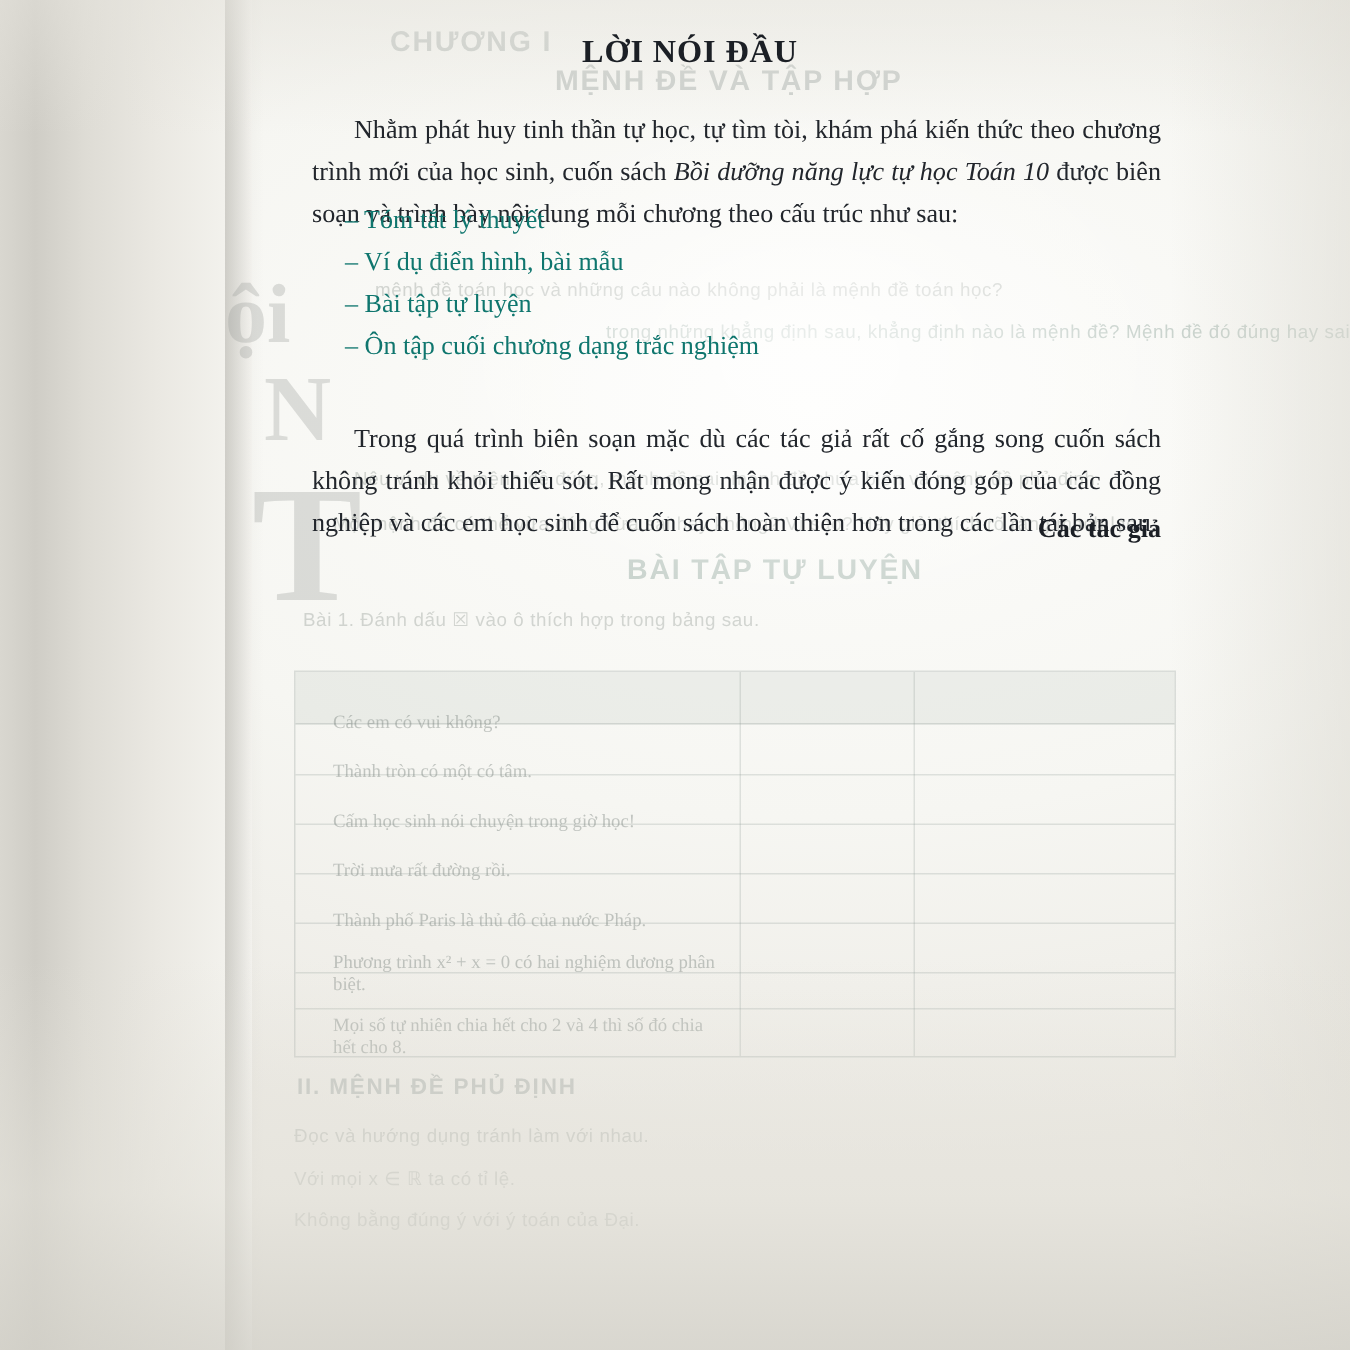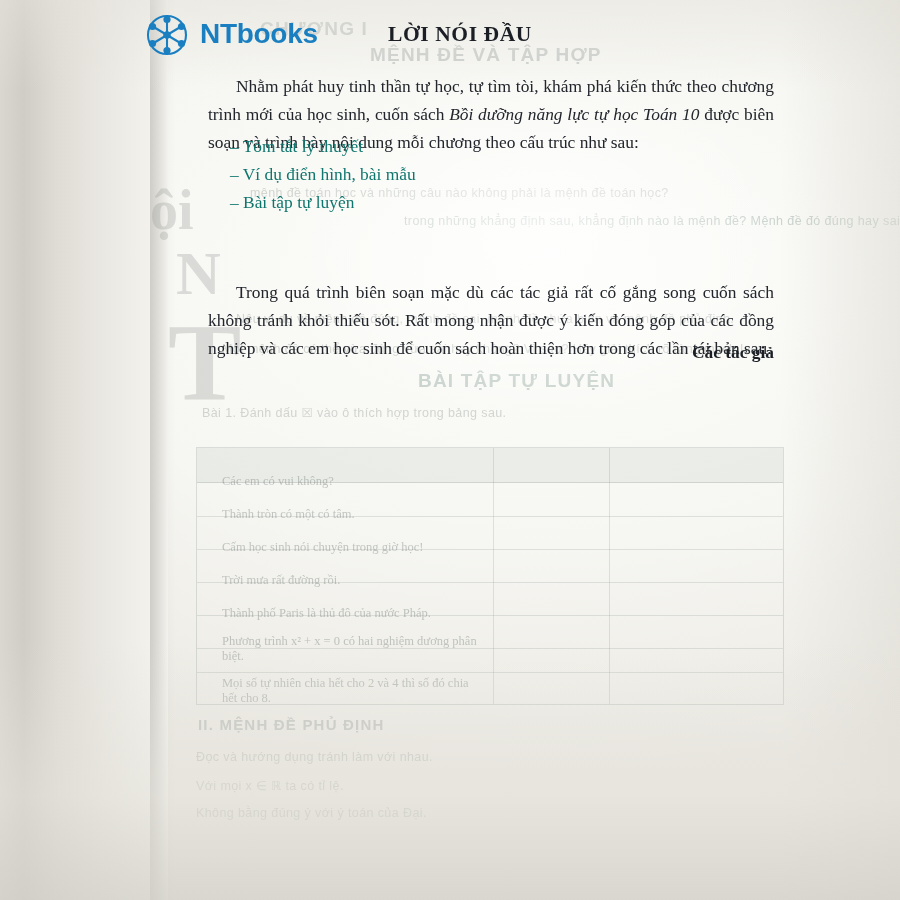--- a/index.html
+++ b/index.html
@@ -280,41 +280,22 @@
 
     <div class="doc-title">LỜI NÓI ĐẦU</div>
 
     <div class="body-block indent" style="top:72px;">
       <span>Nhằm phát huy tinh thần tự học, tự tìm tòi, khám phá kiến thức theo chương trình mới của học sinh, cuốn sách </span><span class="italic">Bồi dưỡng năng lực tự học Toán 10</span><span> được biên soạn và trình bày nội dung mỗi chương theo cấu trúc như sau:</span>
     </div>
 
     <div class="dash-item" style="top:136px;">– Tóm tắt lý thuyết</div>
     <div class="dash-item" style="top:164px;">– Ví dụ điển hình, bài mẫu</div>
     <div class="dash-item" style="top:192px;">– Bài tập tự luyện</div>
+    <div class="dash-item" style="top:220px;">– Ôn tập cuối chương dạng trắc nghiệm</div>
 
 
     <div class="body-block indent" style="top:278px;">Trong quá trình biên soạn mặc dù các tác giả rất cố gắng song cuốn sách không tránh khỏi thiếu sót. Rất mong nhận được ý kiến đóng góp của các đồng nghiệp và các em học sinh để cuốn sách hoàn thiện hơn trong các lần tái bản sau.</div>
 
     <div class="signature" style="top:342px;">Các tác giả</div>
   </div>
 
-  <div class="logo">
-    <div class="logo-mark">
-      <svg width="54" height="54" viewBox="0 0 54 54" aria-hidden="true">
-        <g fill="none" stroke="#1a7fc1" stroke-width="2.1">
-          <circle cx="27" cy="27" r="19"></circle>
-          <path d="M12 18 L42 36 M12 36 L42 18 M27 8 L27 46"></path>
-        </g>
-        <g fill="#1a7fc1">
-          <circle cx="27" cy="11.5" r="3.6"></circle>
-          <circle cx="27" cy="42.5" r="3.6"></circle>
-          <circle cx="12.5" cy="18.5" r="3.6"></circle>
-          <circle cx="41.5" cy="18.5" r="3.6"></circle>
-          <circle cx="12.5" cy="35.5" r="3.6"></circle>
-          <circle cx="41.5" cy="35.5" r="3.6"></circle>
-          <circle cx="27" cy="27" r="3.8"></circle>
-        </g>
-      </svg>
-    </div>
-    <div class="logo-text">NTbooks</div>
-  </div>
 
 </div>
 
 </body></html>

